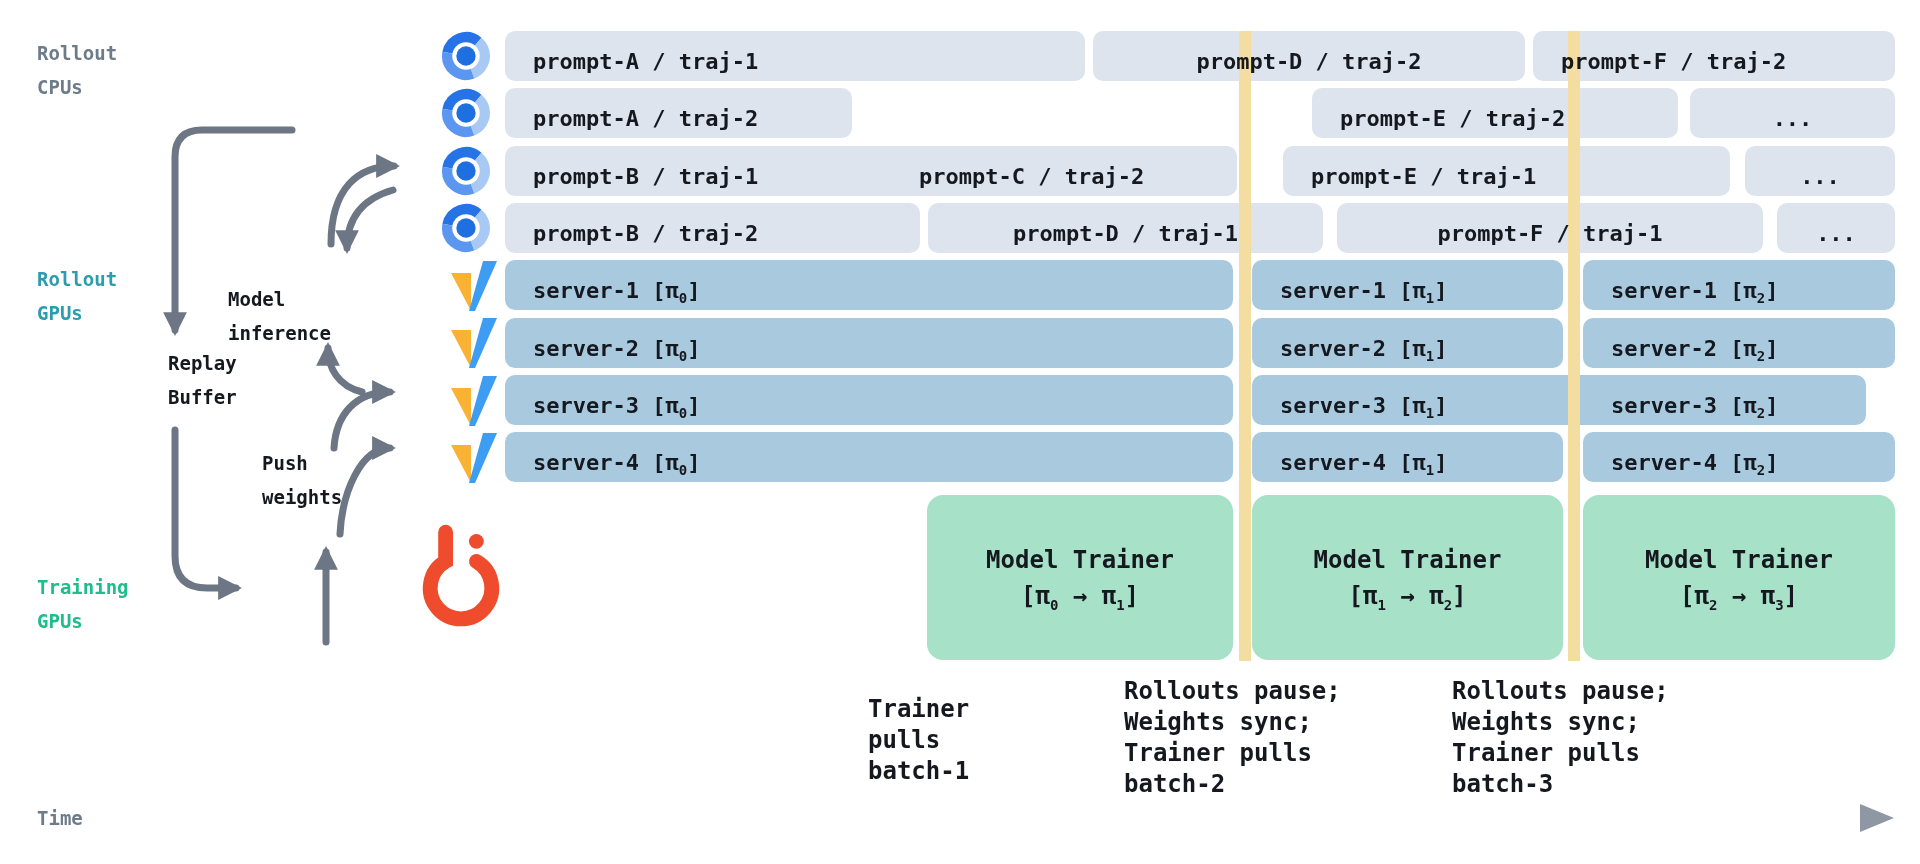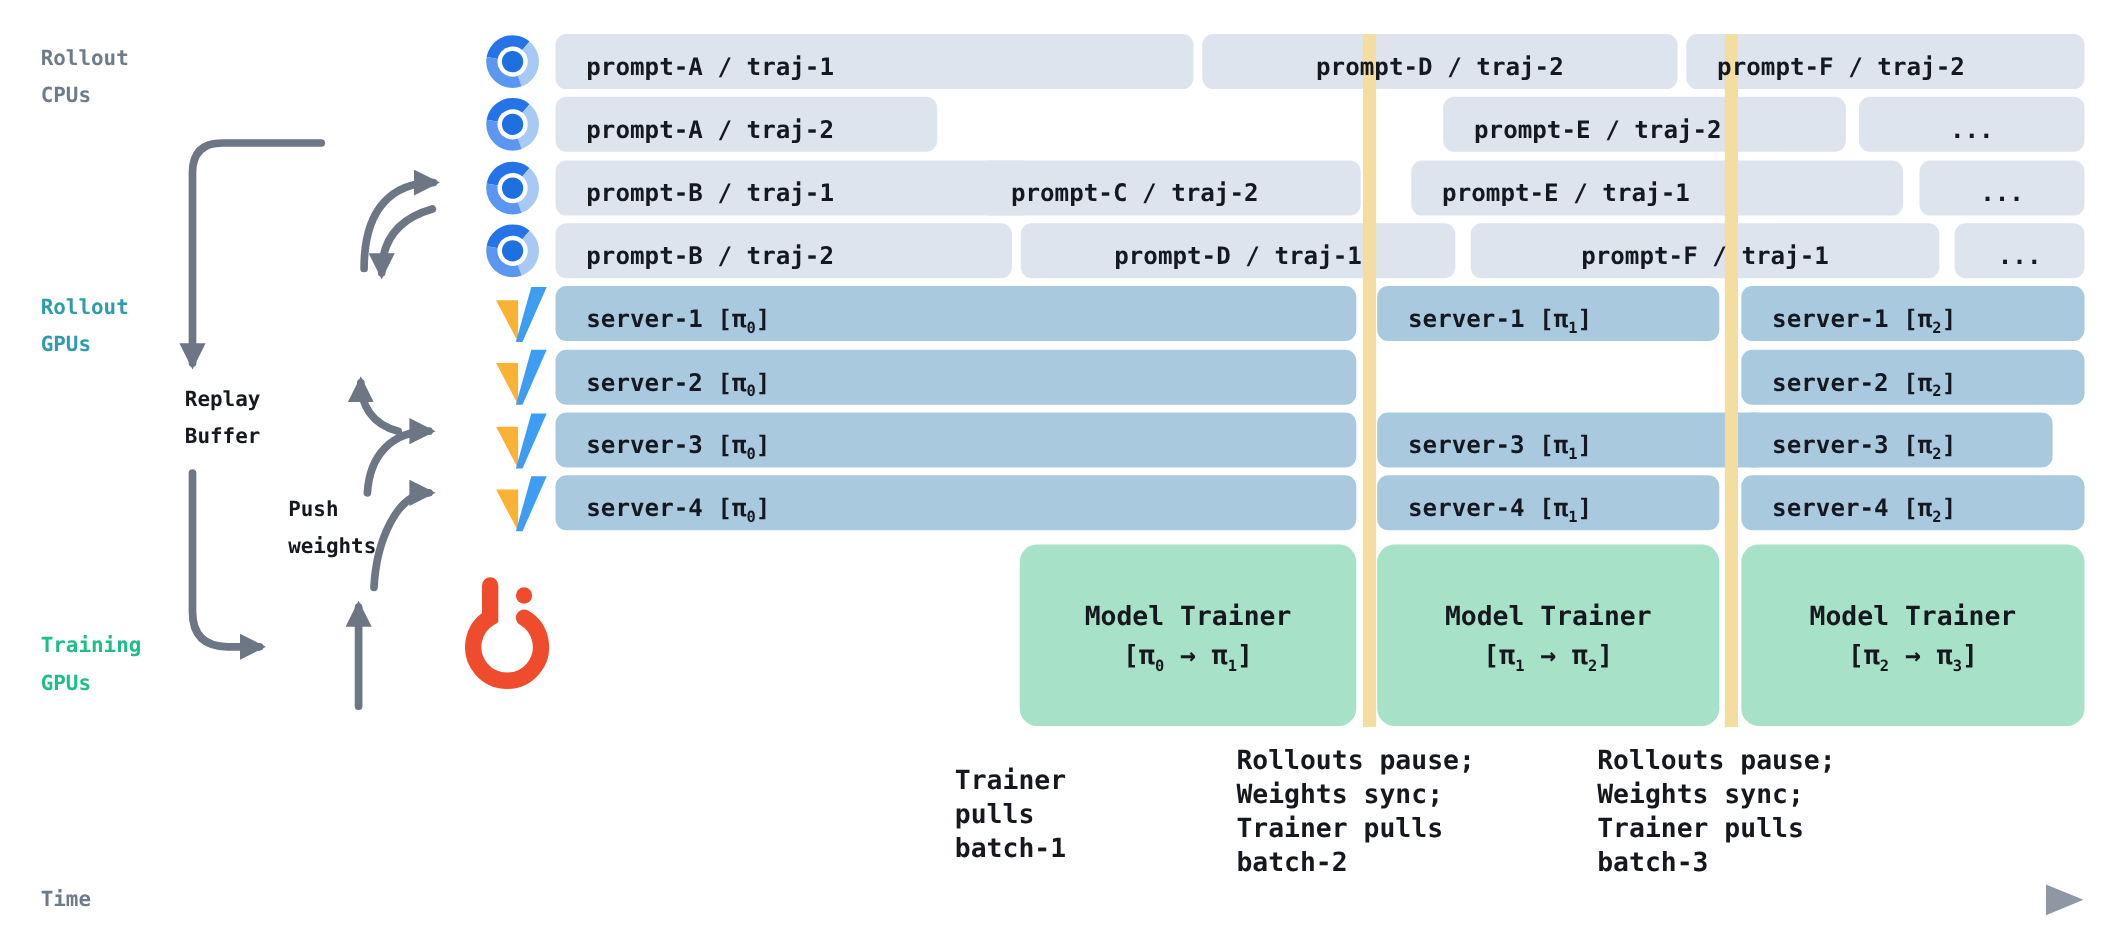--- a/index.html
+++ b/index.html
@@ -65,20 +65,22 @@
   </svg>
 
   <div class="gutter-label" id="lbl-rollout-cpus">Rollout
 CPUs</div>
   <div class="gutter-label" id="lbl-rollout-gpus">Rollout
 GPUs</div>
   <div class="gutter-label" id="lbl-training-gpus">Training
 GPUs</div>
   <div class="gutter-label" id="lbl-replay-buffer">Replay
 Buffer</div>
+  <div class="gutter-label" id="lbl-model-inference">Model
+inference</div>
   <div class="gutter-label" id="lbl-push-weights">Push
 weights</div>
   <div class="gutter-label" id="lbl-time">Time</div>
 
   <svg id="arrow-layer" width="1920" height="864" viewBox="0 0 1920 864">
     <defs>
       <marker id="ah" viewBox="0 0 10 10" refX="7.5" refY="5" markerWidth="3.4" markerHeight="3.4" orient="auto-start-reverse">
         <path d="M0,0 L10,5 L0,10 z" fill="#6d7684"></path>
       </marker>
       <linearGradient id="timegrad" x1="0" y1="0" x2="1" y2="0">
@@ -150,20 +152,23 @@
       </div>
       <div class="bar gpu padded" style="left: 1252px; top: 260px; width: 311px;">
         <span class="bar-label">server-1 [π<sub>1</sub>]</span>
       </div>
       <div class="bar gpu padded" style="left: 1583px; top: 260px; width: 312px;">
         <span class="bar-label">server-1 [π<sub>2</sub>]</span>
       </div>
       <div class="bar gpu padded" style="left: 505px; top: 318px; width: 728px;">
         <span class="bar-label">server-2 [π<sub>0</sub>]</span>
       </div>
+      <div class="bar gpu padded" style="left: 1252px; top: 318px; width: 311px;">
+        <span class="bar-label">server-2 [π<sub>1</sub>]</span>
+      </div>
       <div class="bar gpu padded" style="left: 1583px; top: 318px; width: 312px; text-align: right;">
         <span class="bar-label">server-2 [π<sub>2</sub>]</span>
       </div>
       <div class="bar gpu padded" style="left: 505px; top: 375px; width: 728px;">
         <span class="bar-label">server-3 [π<sub>0</sub>]</span>
       </div>
       <div class="bar gpu padded" style="left: 1252px; top: 375px; width: 354px;">
         <span class="bar-label">server-3 [π<sub>1</sub>]</span>
       </div>
       <div class="bar gpu padded" style="left: 1583px; top: 375px; width: 283px; text-align: center;">

